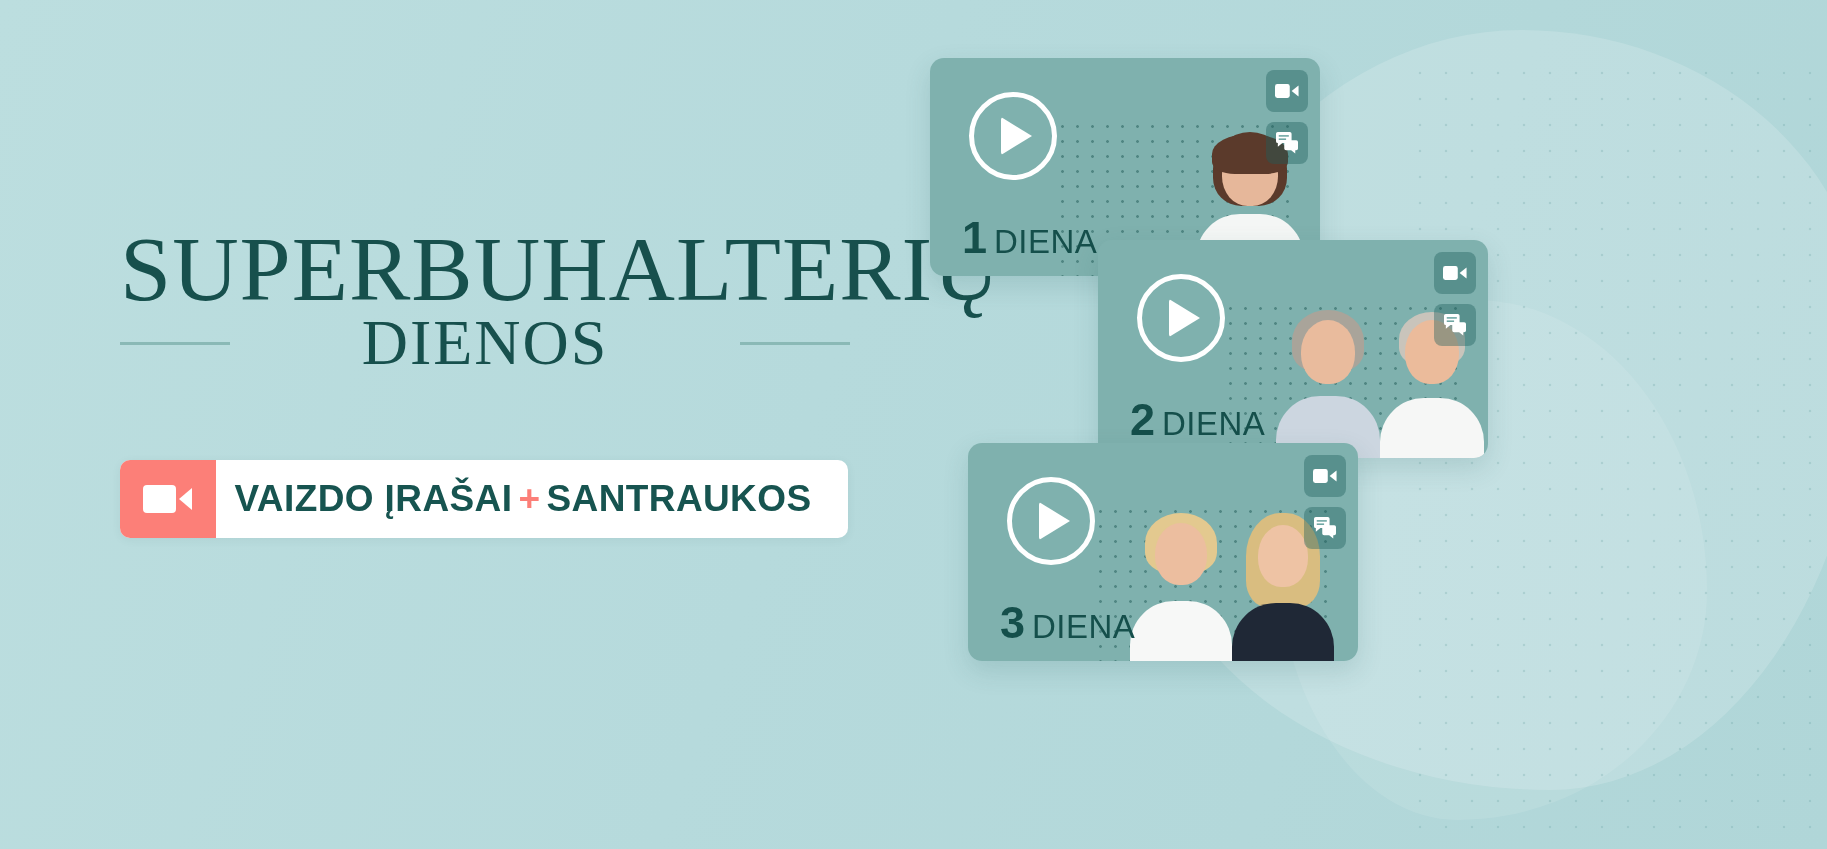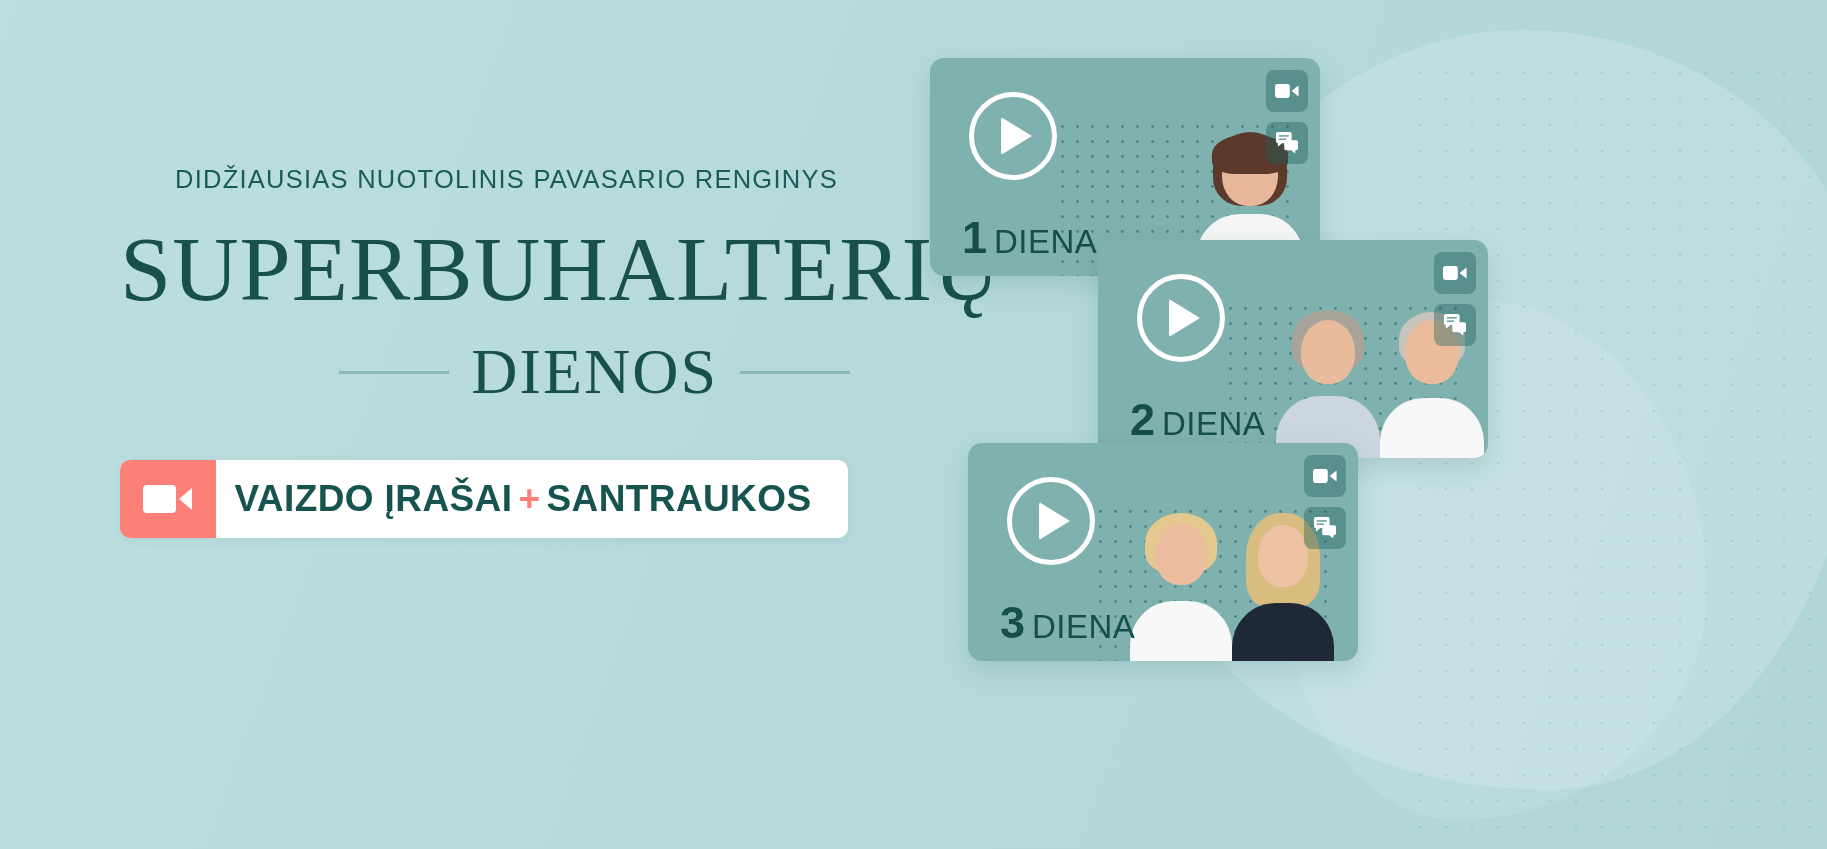--- a/index.html
+++ b/index.html
@@ -91,25 +91,25 @@
     line-height: 1.0;
     letter-spacing: 1px;
     color: #17504d;
     font-weight: 400;
     white-space: nowrap;
   }
 
   .title-sub-row {
     position: absolute;
     left: 120px;
-    top: 340px;
+    top: 311px;
     width: 730px;
     display: flex;
     align-items: center;
-    justify-content: flex-end;
+    justify-content: space-between;
     gap: 22px;
   }
 
   .rule {
     height: 3px;
     width: 110px;
     background: #8ab9b6;
     flex: 0 0 auto;
   }
 
@@ -297,21 +297,20 @@
 <body>
 
 <div id="banner">
 
   <div class="bg-blob bg-blob-1"></div>
   <div class="bg-blob bg-blob-2"></div>
   <div class="bg-dots"></div>
 
   <div class="left-col">
 
-    <div class="kicker">DIDŽIAUSIAS NUOTOLINIS PAVASARIO RENGINYS</div>
 
     <div class="title-main">SUPERBUHALTERIŲ</div>
 
     <div class="title-sub-row">
       <div class="rule"></div>
       <div class="title-sub">DIENOS</div>
       <div class="rule"></div>
     </div>
 
     <div class="cta">

